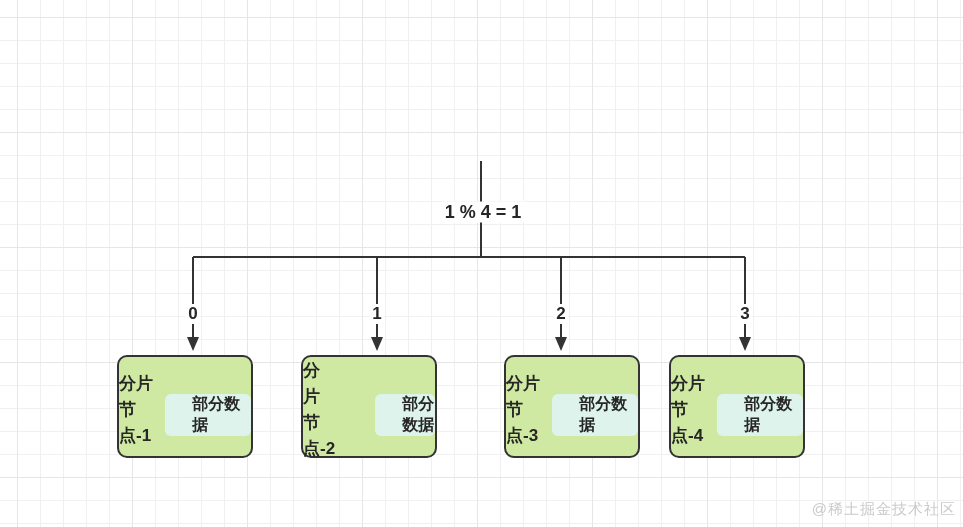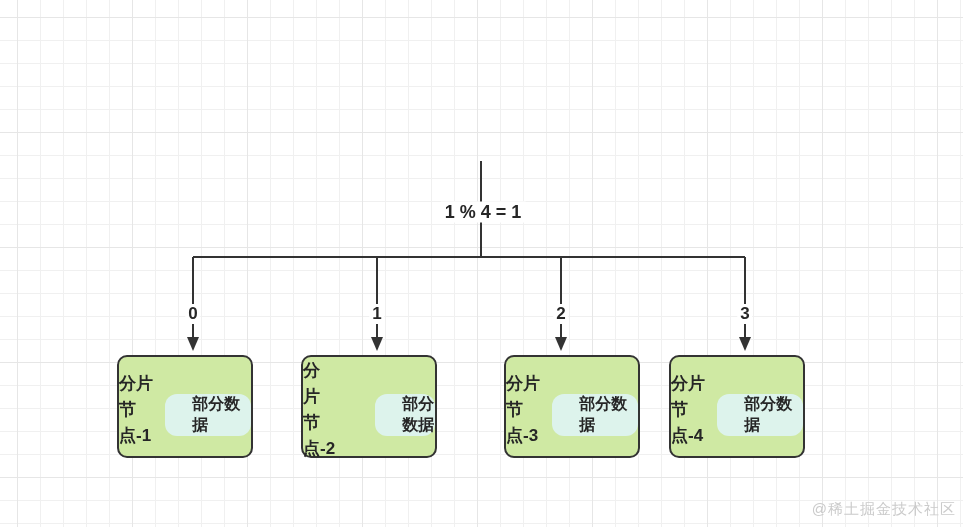--- a/index.html
+++ b/index.html
@@ -49,21 +49,21 @@
     display:flex;flex-direction:row;align-items:center;
     padding-top:6px;
   }
   .shard-node .shard-title{
     font-size:17px;font-weight:bold;line-height:26px;color:var(--text);
   }
   .shard-node .inner-box{
     margin-top:10px;
     width:106px;height:42px;
     background:var(--inner-fill);
-    border-radius:12px;
+    border-radius:6px;
     display:flex;align-items:center;justify-content:center;
     font-size:16px;font-weight:bold;color:var(--text);padding-left:27px;
   }
   .shard-1{left:117px;} .shard-2{left:301px;gap:40px;} .shard-3{left:504px;} .shard-4{left:669px;}
   .edge-label{
     position:absolute;
     transform:translate(-50%,-50%);
     background:#ffffff;
     padding:0 4px;
     font-weight:bold;color:var(--text);

